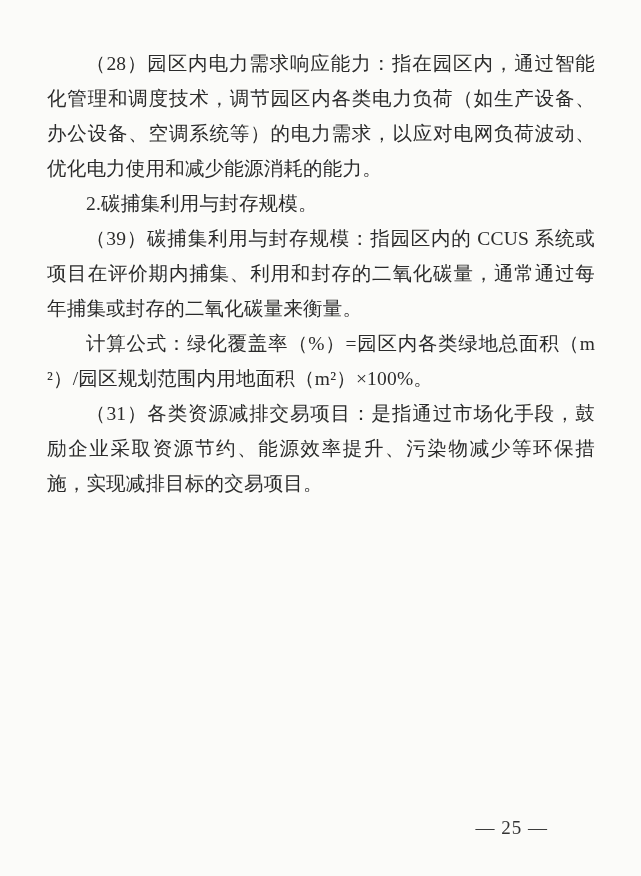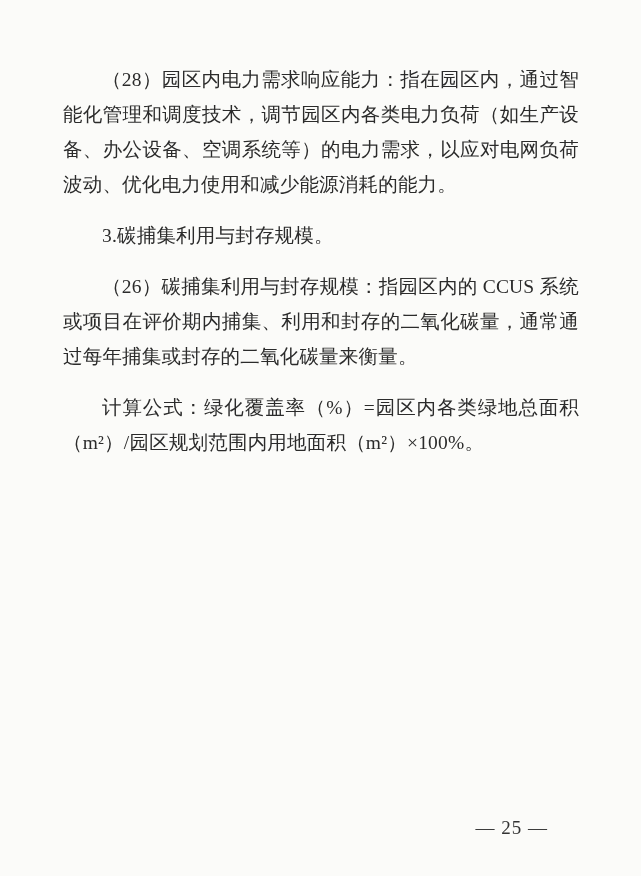--- a/index.html
+++ b/index.html
@@ -26,41 +26,42 @@
     left: 47px;
     top: 46px;
     width: 548px;
     font-size: 19.5px;
     line-height: 35px;
     text-align: justify;
     text-justify: inter-ideograph;
     letter-spacing: 0.2px;
   }
   .text-block p {
-    margin: 16px;
+    margin: 0;
     padding: 0;
     text-indent: 2em;
     word-break: break-all;
   }
   .page-footer {
     position: absolute;
     top: 817px;
     right: 93px;
     font-size: 19px;
     letter-spacing: 1px;
     color: #333333;
   }
 </style>
 </head>
 <body>
 
 <div class="page">
 
   <div class="text-block">
     <p>（28）园区内电力需求响应能力：指在园区内，通过智能化管理和调度技术，调节园区内各类电力负荷（如生产设备、办公设备、空调系统等）的电力需求，以应对电网负荷波动、优化电力使用和减少能源消耗的能力。</p>
-    <p>3.碳捕集利用与封存规模。</p>
-    <p>（26）碳捕集利用与封存规模：指园区内的 CCUS 系统或项目在评价期内捕集、利用和封存的二氧化碳量，通常通过每年捕集或封存的二氧化碳量来衡量。</p>
+    <p>2.碳捕集利用与封存规模。</p>
+    <p>（39）碳捕集利用与封存规模：指园区内的 CCUS 系统或项目在评价期内捕集、利用和封存的二氧化碳量，通常通过每年捕集或封存的二氧化碳量来衡量。</p>
     <p>计算公式：绿化覆盖率（%）=园区内各类绿地总面积（m²）/园区规划范围内用地面积（m²）×100%。</p>
+    <p>（31）各类资源减排交易项目：是指通过市场化手段，鼓励企业采取资源节约、能源效率提升、污染物减少等环保措施，实现减排目标的交易项目。</p>
   </div>
 
   <div class="page-footer">— 25 —</div>
 
 </div>
 
 </body></html>

